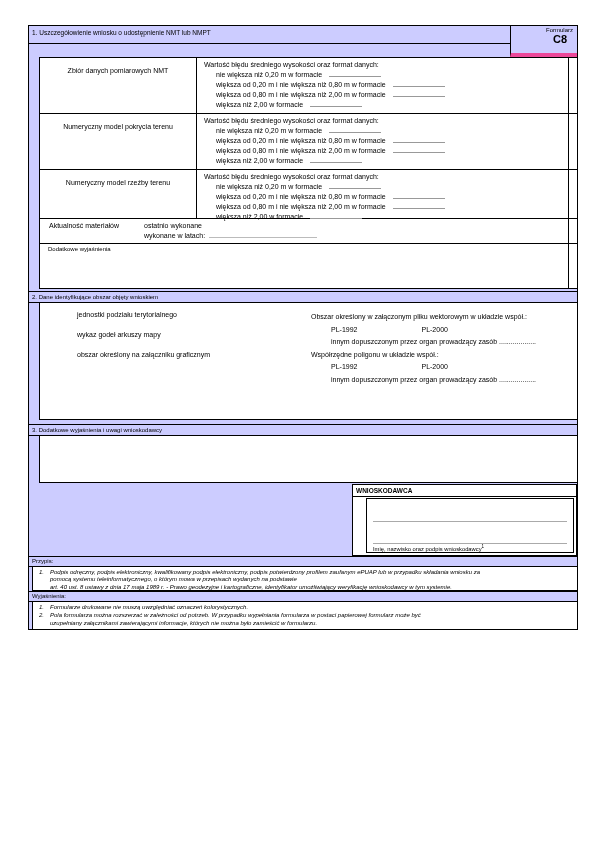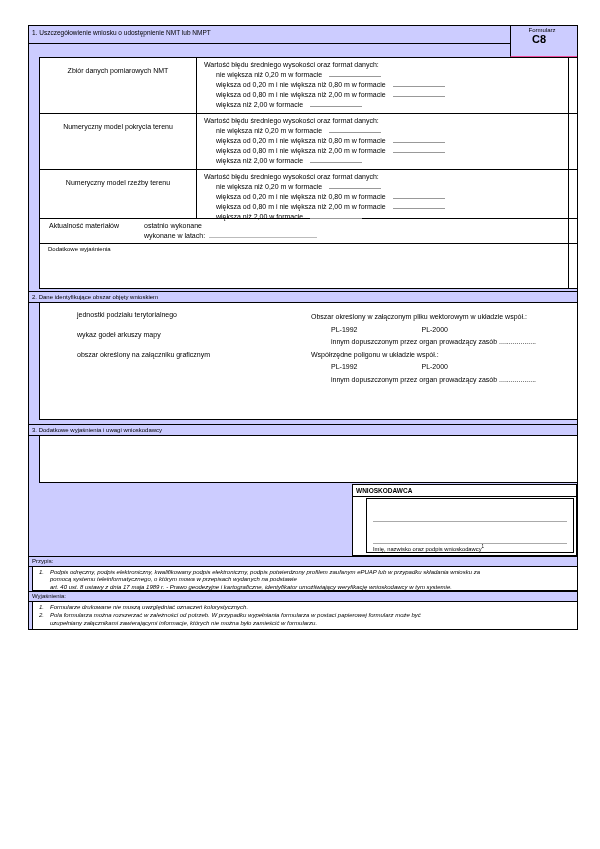--- a/index.html
+++ b/index.html
@@ -4,21 +4,21 @@
 <style>
   * { margin:0; padding:0; box-sizing:border-box; }
   html,body { width:600px; height:849px; background:#fff; font-family:"Liberation Sans", sans-serif; color:#000; }
   .page { position:relative; width:600px; height:849px; background:#fff; overflow:hidden; }
   .form { position:absolute; left:28px; top:25px; width:550px; height:605px; border:1px solid #000; background:#ccccff; }
 
   
   .s1-header { display:flex; height:31px; }
   .s1-title-col { flex:1; }
   .s1-title { height:18px; border-bottom:1px solid #000; font-size:6.5px; padding:3px 0 0 3px; }
-  .formularz-cell { width:67px; border-left:1px solid #000; border-bottom:1px solid #ec4899; text-align:center; padding:1px 4px 0 0; }
+  .formularz-cell { width:67px; border-left:1px solid #000; border-bottom:4px solid #ec4899; text-align:right; padding:1px 4px 0 0; }
   .formularz-label { font-size:6px; }
   .formularz-code { font-size:11px; font-weight:bold; padding-right:6px; }
 
   
   .s1-table { margin-left:10px; width:539px; background:#fff; border:1px solid #000; }
   .model-row { display:flex; border-bottom:1px solid #000; }
   .row-h1 { height:56px; } .row-h2 { height:56px; } .row-h3 { height:49px; }
   .label-cell { width:157px; border-right:1px solid #000; text-align:center; padding-top:9px; font-size:7px; }
   .value-cell { flex:1; padding:2px 0 0 7px; font-size:7px; line-height:10px; }
   .opt-line { padding-left:12px; white-space:nowrap; }

